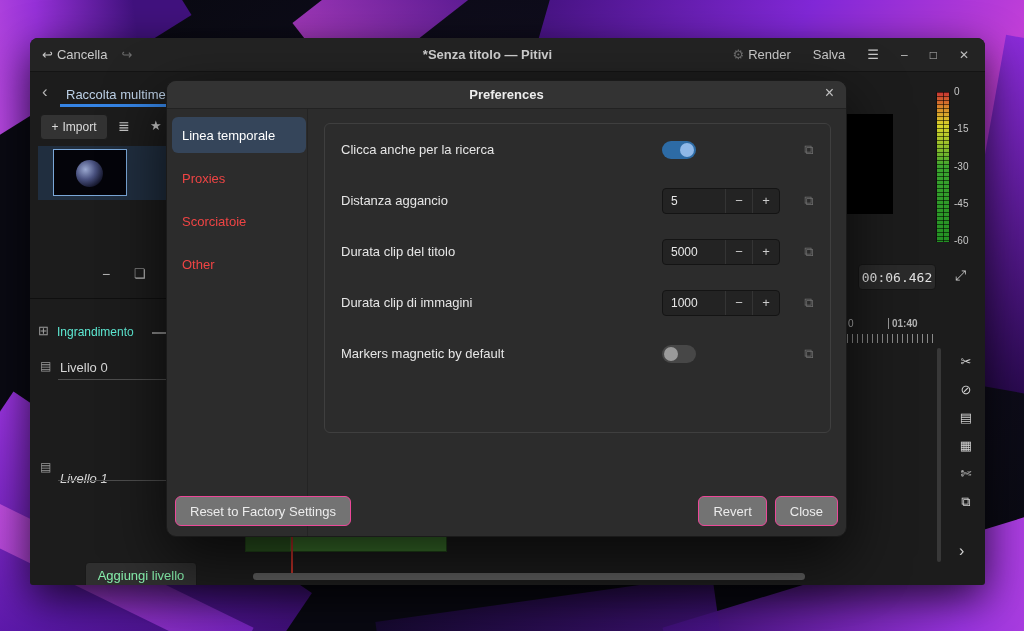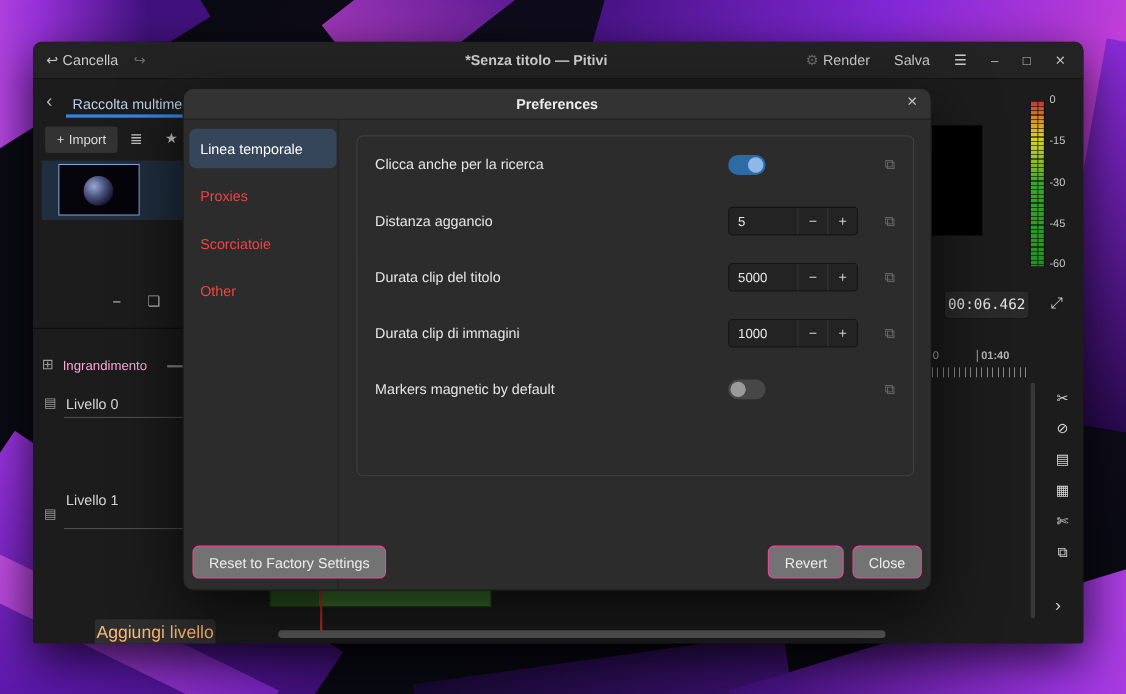--- a/index.html
+++ b/index.html
@@ -52,27 +52,27 @@
   .media-row { position:absolute; left:8px; top:108px; width:130px; height:54px; background:rgba(53,132,228,.18); }
   .thumb { position:absolute; left:23px; top:111px; width:74px; height:47px; background:#04040a; border:1px solid #7aa7d8; }
   .planet { position:absolute; left:22px; top:10px; width:27px; height:27px; border-radius:50%;
             background:radial-gradient(circle at 35% 35%, #9aa8d0 0%, #4a5280 40%, #16182e 75%, #05050c 100%); }
   .lib-minus-icon { position:absolute; left:72px; top:228px; font-size:14px; color:#b8b8b8; }
   .lib-doc-icon { position:absolute; left:104px; top:228px; font-size:13px; color:#b8b8b8; }
   .lib-divider { position:absolute; left:0; top:260px; width:230px; height:1px; background:#0f0f0f; }
 
   
   .zoom-fit-icon { position:absolute; left:8px; top:285px; font-size:13px; color:#9a9a9a; }
-  .zoom-label { position:absolute; left:27px; top:287px; font-size:12px; color:#f9a8d4; }
+  .zoom-label { position:absolute; left:27px; top:287px; font-size:12px; color:#5eead4; }
   .zoom-slider { position:absolute; left:122px; top:294px; width:16px; height:2px; background:#8a8a8a; }
   .layer-icon { position:absolute; font-size:12px; color:#9a9a9a; }
   .layer-label { position:absolute; font-size:13px; color:#d6d6d6; }
   .layer-underline { position:absolute; width:110px; height:1px; background:#4e4e4e; }
   .add-layer-btn { position:absolute; left:55px; top:524px; width:112px; height:27px; background:#2f2f2f;
-                   border:1px solid #191919; border-radius:4px; color:#fdba74; font-size:16px;
+                   border:1px solid #191919; border-radius:4px; color:#86efac; font-size:13px;
                    display:flex; align-items:center; justify-content:center; }
 
   
   .viewer-black { position:absolute; left:817px; top:76px; width:46px; height:100px; background:#000; }
   .meter-bar { position:absolute; left:906px; top:54px; width:14px; height:150px;
     border-left:1px solid #101010; border-right:1px solid #101010;
     background:
       repeating-linear-gradient(180deg, rgba(0,0,0,.55) 0 1px, transparent 1px 4px),
       linear-gradient(180deg,#c83232 0%,#d8852a 10%,#d8d32a 22%,#9ec22a 34%,#3aa52e 50%,#239123 100%); }
   .meter-bar::after { content:""; position:absolute; left:6px; top:0; width:1px; height:100%; background:rgba(0,0,0,.6); }
@@ -194,21 +194,21 @@
 
     <span class="zoom-fit-icon">⊞</span>
     <span class="zoom-label">Ingrandimento</span>
     <div class="zoom-slider"></div>
 
     <span class="layer-icon" style="left:10px; top:321px;">▤</span>
     <span class="layer-label" style="left:30px; top:322px;">Livello 0</span>
     <div class="layer-underline" style="left:28px; top:341px;"></div>
 
     <span class="layer-icon" style="left:10px; top:422px;">▤</span>
-    <span class="layer-label" style="left:30px; top:409px;">Livello 1</span>
+    <span class="layer-label" style="left:30px; top:433px;font-style:italic;">Livello 1</span>
     <div class="layer-underline" style="left:28px; top:442px;"></div>
 
     <div class="add-layer-btn">Aggiungi livello</div>
 
     <div class="viewer-black"></div>
     <div class="meter-bar"></div>
     <div class="meter-labels">
       <span>0</span>
       <span>-15</span>
       <span>-30</span>

